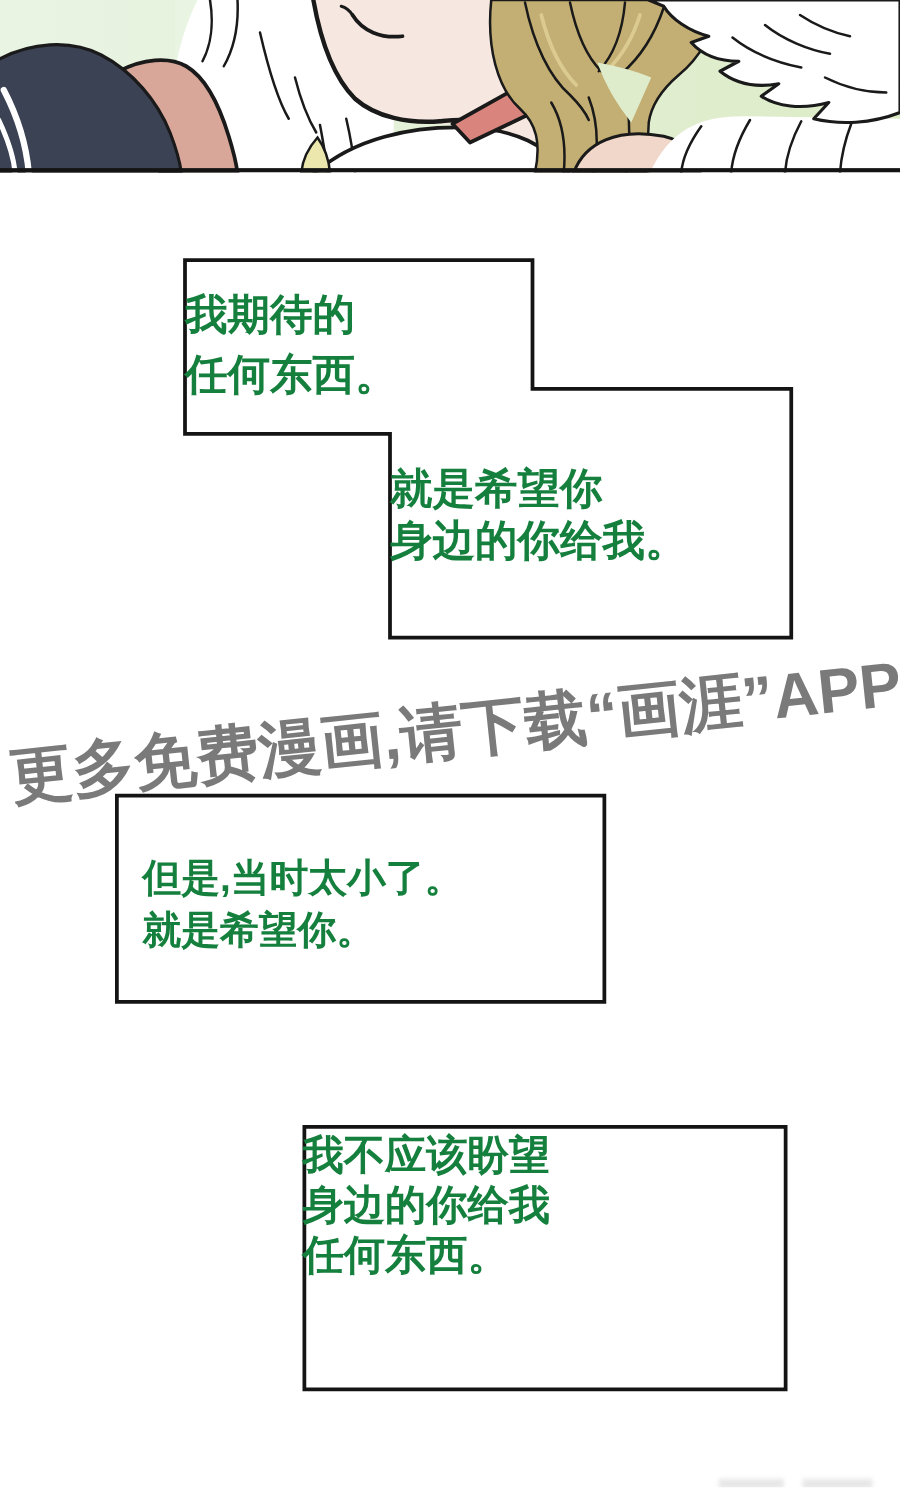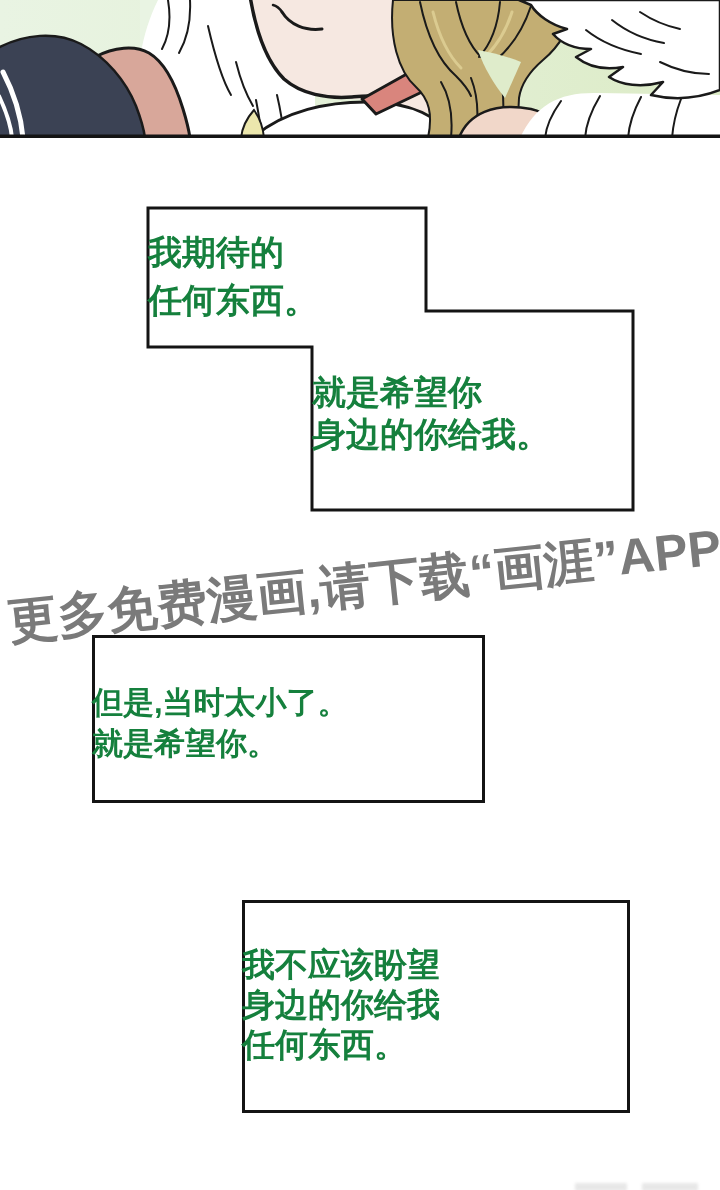--- a/index.html
+++ b/index.html
@@ -20,23 +20,23 @@
     box-sizing:border-box;
   }
   .bubble-text{
     position:absolute;
     text-align:left;
     font-weight:700;
     color:#15803d;
     z-index:12;
   }
   .bt1{left:148px;top:228px;width:278px;font-size:34px;line-height:48px;}
-  .bt2{left:312px;top:371px;width:321px;font-size:34px;line-height:42px;}
-  .bt3{left:92px;top:682px;width:421px;font-size:31px;line-height:41px;}
-  .bt4{left:242px;top:945px;width:388px;font-size:33px;line-height:40px;}
+  .bt2{left:312px;top:371px;width:321px;font-size:34px;line-height:42px;font-family:Liberation Serif, serif;}
+  .bt3{left:92px;top:682px;width:421px;font-size:31px;line-height:41px;padding-left:22px;}
+  .bt4{left:242px;top:904px;width:388px;font-size:33px;line-height:40px;}
   .bubble3{left:92px;top:635px;width:393px;height:168px;z-index:10;}
   .bubble4{left:242px;top:900px;width:388px;height:213px;z-index:10;}
   .watermark{
     position:absolute;
     left:8px;top:590px;
     width:760px;
     font-size:50px;line-height:64px;
     font-weight:700;
     letter-spacing:0px;
     color:#7a7a7a;

